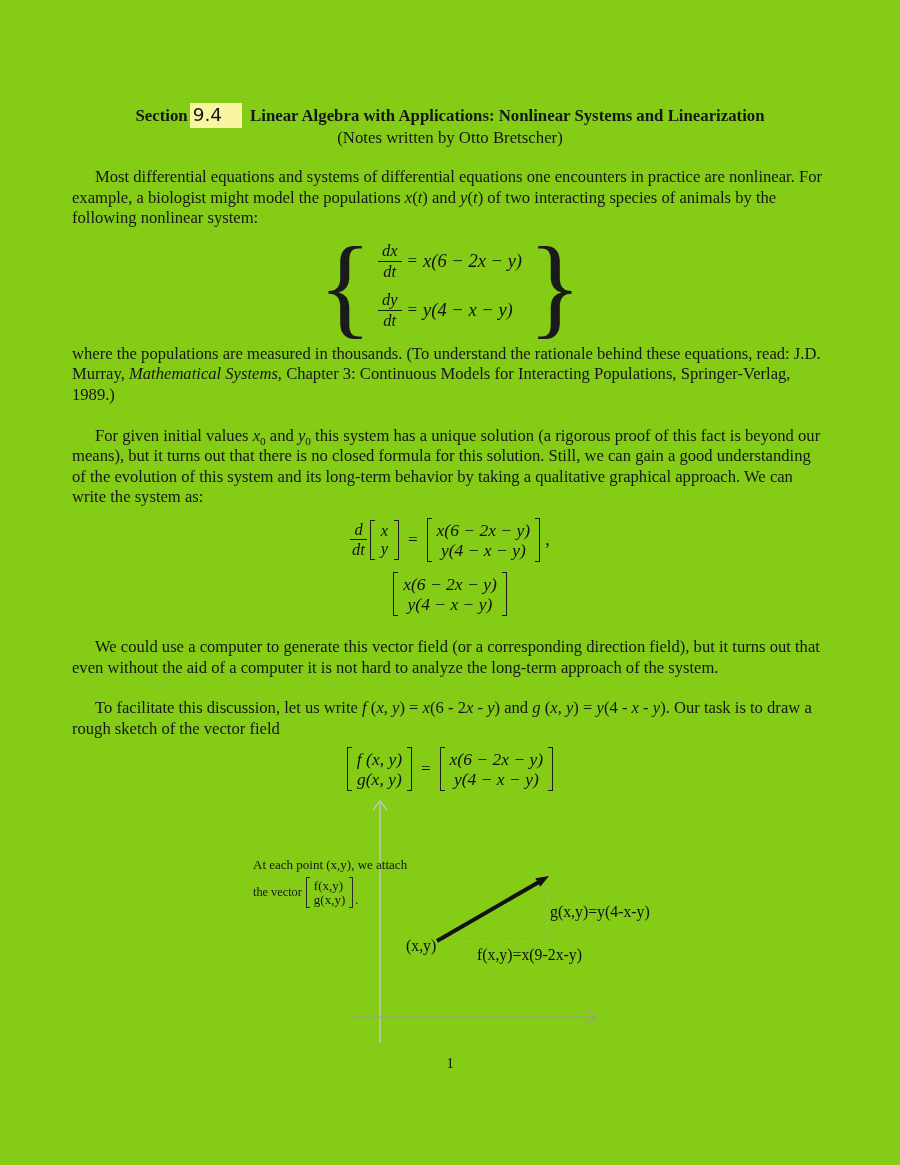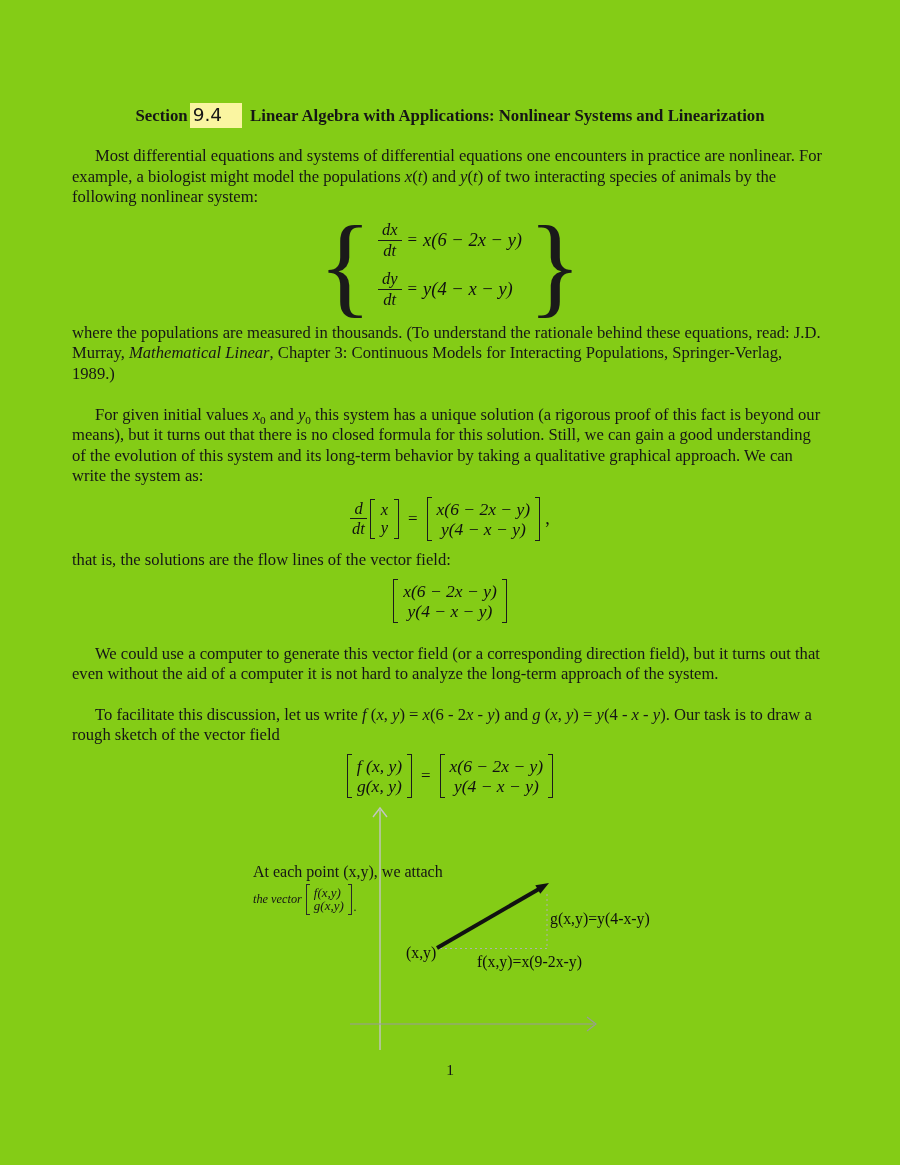--- a/index.html
+++ b/index.html
@@ -70,36 +70,37 @@
   .bmat.small .col{font-size:16.5px;line-height:18px;padding:2px 6px;}
   .trailing{font-style:normal;font-size:18px;margin-left:2px;}
 
   .fig{position:relative;width:410px;height:246px;margin:6px 0 0 178px;font-style:normal;}
   .fig svg{position:absolute;left:0;top:0;}
   .axis{stroke:var(--axis-gray);stroke-width:1.1;fill:none;}
   .axis-v{stroke:var(--axis-light);stroke-width:1.4;fill:none;}
   .dotline{stroke:var(--dotted);stroke-width:1;stroke-dasharray:2,3;fill:none;}
   .varrow{stroke:var(--arrow);stroke-width:4;fill:none;}
   .vhead{fill:var(--arrow);stroke:none;}
-  .fig-caption{position:absolute;font-size:16px;line-height:15px;color:#151515;}
-  .fig-caption-row{position:absolute;display:flex;align-items:center;font-size:12.3px;color:#151515;font-style:italic;}
+  .fig-caption{position:absolute;font-size:13px;line-height:15px;color:#151515;}
+  .fig-caption-row{position:absolute;display:flex;align-items:center;font-size:12.3px;color:#151515;}
   .mini-mat{display:inline-flex;align-items:stretch;margin:0 2px 0 4px;}
   .mini-mat .bl{width:4px;border:1px solid #2a2a2a;border-right:none;}
   .mini-mat .br{width:4px;border:1px solid #2a2a2a;border-left:none;}
   .mini-mat .col{display:flex;flex-direction:column;padding:2px 4px;font-size:13px;line-height:13.5px;}
   .fig-label{position:absolute;font-size:15.8px;color:#0e0e0e;white-space:nowrap;}
   .pagenum{margin-top:9px;text-align:center;font-size:15.5px;}
 </style>
 </head>
 <body>
 
 <div class="page">
 
   <div class="title-line"><span>Section</span><span class="hl-num">9.4</span><span>Linear Algebra with Applications: Nonlinear Systems and Linearization</span></div>
 
+  <div class="subtitle">(Notes written by Otto Bretscher)</div>
 
   <p class="para indent p1">Most differential equations and systems of differential equations one encounters in practice are nonlinear. For example, a biologist might model the populations <span class="it">x</span>(<span class="it">t</span>) and <span class="it">y</span>(<span class="it">t</span>) of two interacting species of animals by the following nonlinear system:</p>
 
   <div class="eq eq-system">
     <span class="brace">{</span>
     <div class="sys-rows">
       <div class="sys-row">
         <span class="frac">
           <span class="fnum">dx</span>
           <span class="fden">dt</span>
@@ -112,21 +113,21 @@
           <span class="fnum">dy</span>
           <span class="fden">dt</span>
         </span>
         <span class="rel">=</span>
         <span class="expr">y(4 − x − y)</span>
       </div>
     </div>
     <span class="brace">}</span>
   </div>
 
-  <p class="para p2">where the populations are measured in thousands. (To understand the rationale behind these equations, read: J.D. Murray, <span class="it">Mathematical Linear</span>, Chapter 3: Continuous Models for Interacting Populations, Springer-Verlag, 1989.)</p>
+  <p class="para p2">where the populations are measured in thousands. (To understand the rationale behind these equations, read: J.D. Murray, <span class="it">Mathematical Systems</span>, Chapter 3: Continuous Models for Interacting Populations, Springer-Verlag, 1989.)</p>
 
   <p class="para indent p3">For given initial values <span class="it">x</span><sub>0</sub> and <span class="it">y</span><sub>0</sub> this system has a unique solution (a rigorous proof of this fact is beyond our means), but it turns out that there is no closed formula for this solution. Still, we can gain a good understanding of the evolution of this system and its long-term behavior by taking a qualitative graphical approach. We can write the system as:</p>
 
   <div class="eq eq-matrix">
     <span class="frac">
       <span class="fnum">d</span>
       <span class="fden">dt</span>
     </span>
     <span class="bmat small">
       <span class="bl"></span>
@@ -141,21 +142,20 @@
       <span class="bl"></span>
       <span class="col">
         <span>x(6 − 2x − y)</span>
         <span>y(4 − x − y)</span>
       </span>
       <span class="br"></span>
     </span>
     <span class="trailing">,</span>
   </div>
 
-  <p class="para p4">that is, the solutions are the flow lines of the vector field:</p>
 
   <div class="eq eq-vf">
     <span class="bmat">
       <span class="bl"></span>
       <span class="col">
         <span>x(6 − 2x − y)</span>
         <span>y(4 − x − y)</span>
       </span>
       <span class="br"></span>
     </span>

